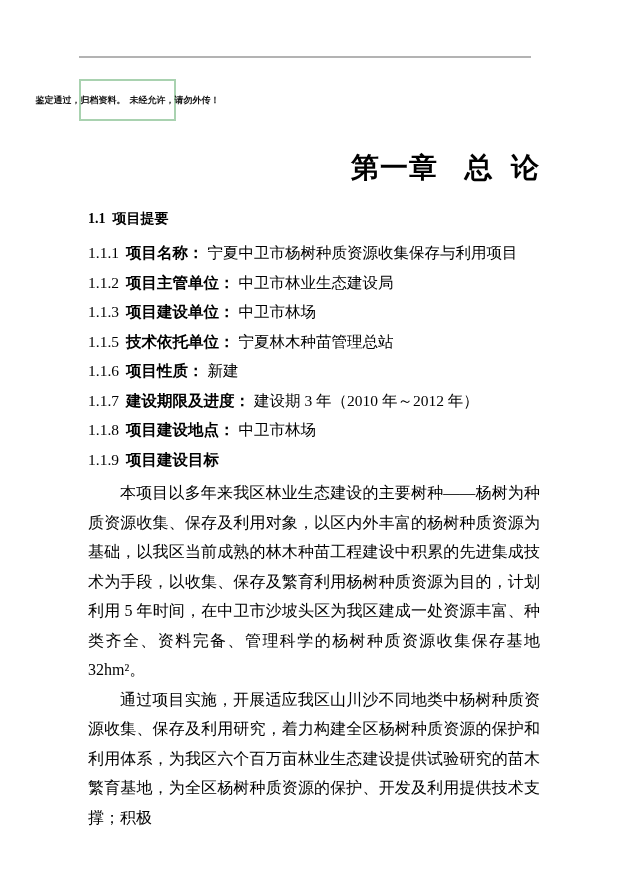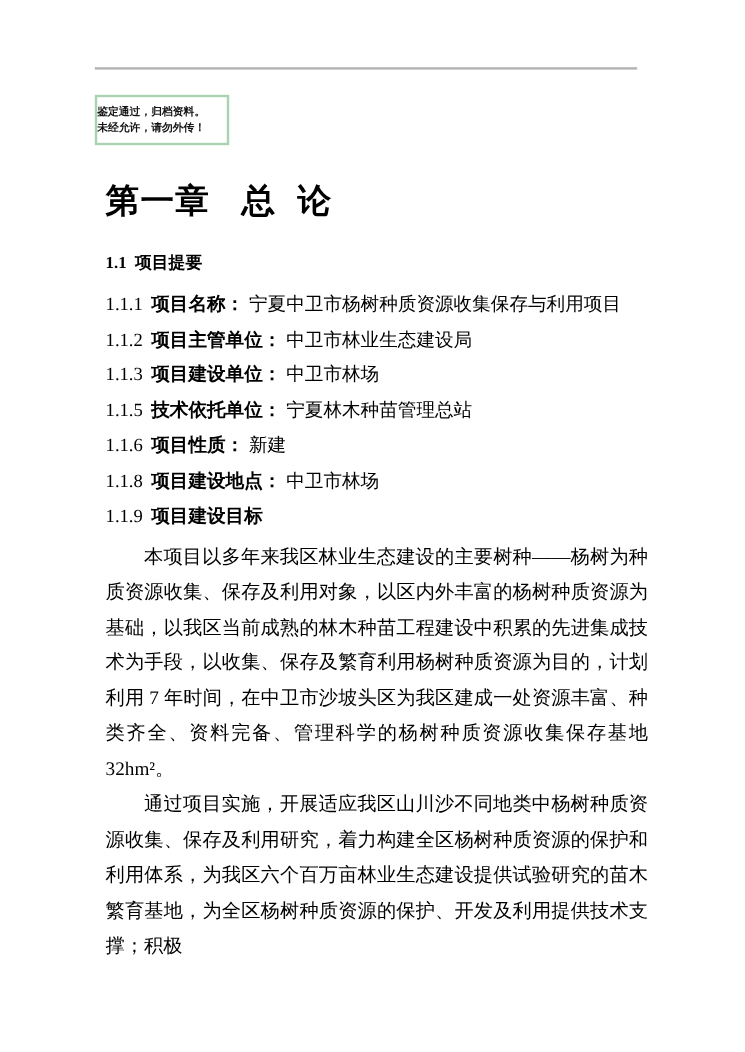--- a/index.html
+++ b/index.html
@@ -17,48 +17,48 @@
     left: 79px;
     top: 56px;
     width: 452px;
     height: 2px;
     background: #b3b3b3;
   }
   .stamp-box {
     position: absolute;
     left: 79px;
     top: 79px;
-    width: 112px;
+    width: 97px;
     height: 42px;
     box-sizing: border-box;
     border: 2px solid #a9d2b0;
     background: #ffffff;
     display: flex;
-    flex-direction: column;
+    flex-direction: row;
     justify-content: center;
-    align-items: flex-start;
+    align-items: center;
     gap: 4px;
   }
   .stamp-line {
     font-family: "Liberation Sans", sans-serif;
     font-weight: bold;
     font-size: 9px;
     line-height: 1;
     color: #141414;
     white-space: nowrap;
   }
   .content {
     position: absolute;
     left: 88px;
     top: 0;
     width: 452px;
   }
   .chapter-title {
     margin: 148px 0 0 0;
-    text-align: left;
+    text-align: right;
     font-family: "Liberation Sans", sans-serif;
     font-weight: bold;
     font-size: 28px;
     line-height: 40px;
     white-space: pre;
     letter-spacing: 1px;
   }
   .section-heading {
     margin: 18px 0 0 0;
     font-size: 14px;
@@ -117,21 +117,22 @@
     <h1 class="chapter-title">第一章   总  论</h1>
 
     <h2 class="section-heading"><span class="section-no">1.1</span><span class="section-label">项目提要</span></h2>
 
     <div class="items">
       <div class="item"><span class="item-no">1.1.1</span><span class="item-label">项目名称：</span><span class="item-value">宁夏中卫市杨树种质资源收集保存与利用项目</span></div>
       <div class="item"><span class="item-no">1.1.2</span><span class="item-label">项目主管单位：</span><span class="item-value">中卫市林业生态建设局</span></div>
       <div class="item"><span class="item-no">1.1.3</span><span class="item-label">项目建设单位：</span><span class="item-value">中卫市林场</span></div>
       <div class="item"><span class="item-no">1.1.5</span><span class="item-label">技术依托单位：</span><span class="item-value">宁夏林木种苗管理总站</span></div>
       <div class="item"><span class="item-no">1.1.6</span><span class="item-label">项目性质：</span><span class="item-value">新建</span></div>
+      <div class="item"><span class="item-no">1.1.7</span><span class="item-label">建设期限及进度：</span><span class="item-value">建设期 3 年（2010 年～2012 年）</span></div>
       <div class="item"><span class="item-no">1.1.8</span><span class="item-label">项目建设地点：</span><span class="item-value">中卫市林场</span></div>
       <div class="item"><span class="item-no">1.1.9</span><span class="item-label">项目建设目标</span><span class="item-value"></span></div>
     </div>
 
-    <p class="body-para first">本项目以多年来我区林业生态建设的主要树种——杨树为种质资源收集、保存及利用对象，以区内外丰富的杨树种质资源为基础，以我区当前成熟的林木种苗工程建设中积累的先进集成技术为手段，以收集、保存及繁育利用杨树种质资源为目的，计划利用 7 年时间，在中卫市沙坡头区为我区建成一处资源丰富、种类齐全、资料完备、管理科学的杨树种质资源收集保存基地 32hm²。</p>
+    <p class="body-para first">本项目以多年来我区林业生态建设的主要树种——杨树为种质资源收集、保存及利用对象，以区内外丰富的杨树种质资源为基础，以我区当前成熟的林木种苗工程建设中积累的先进集成技术为手段，以收集、保存及繁育利用杨树种质资源为目的，计划利用 5 年时间，在中卫市沙坡头区为我区建成一处资源丰富、种类齐全、资料完备、管理科学的杨树种质资源收集保存基地 32hm²。</p>
     <p class="body-para">通过项目实施，开展适应我区山川沙不同地类中杨树种质资源收集、保存及利用研究，着力构建全区杨树种质资源的保护和利用体系，为我区六个百万亩林业生态建设提供试验研究的苗木繁育基地，为全区杨树种质资源的保护、开发及利用提供技术支撑；积极</p>
 
   </div>
 </div>
 
 </body></html>

